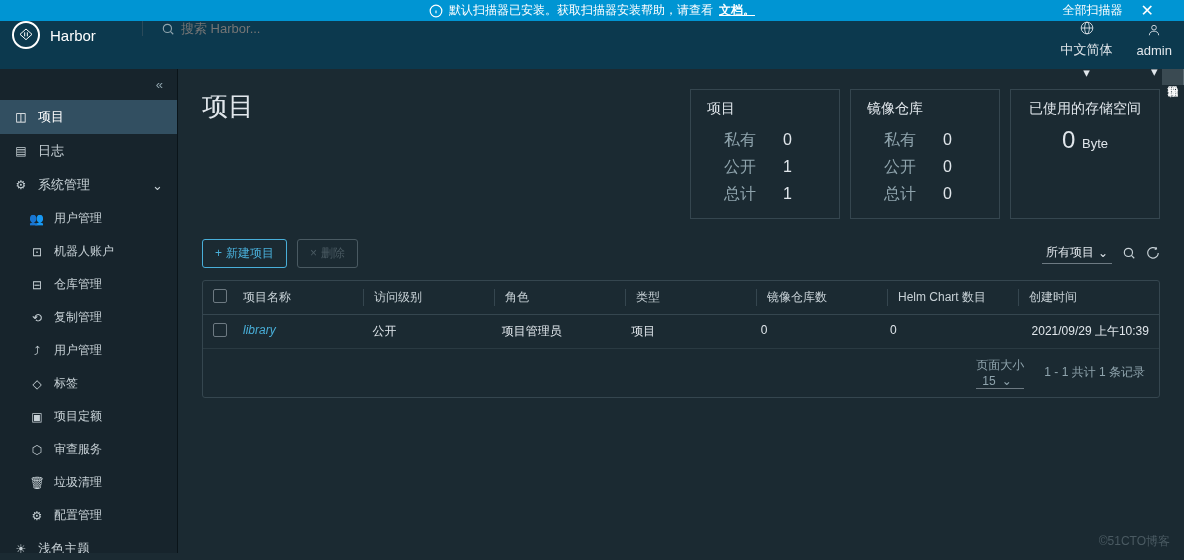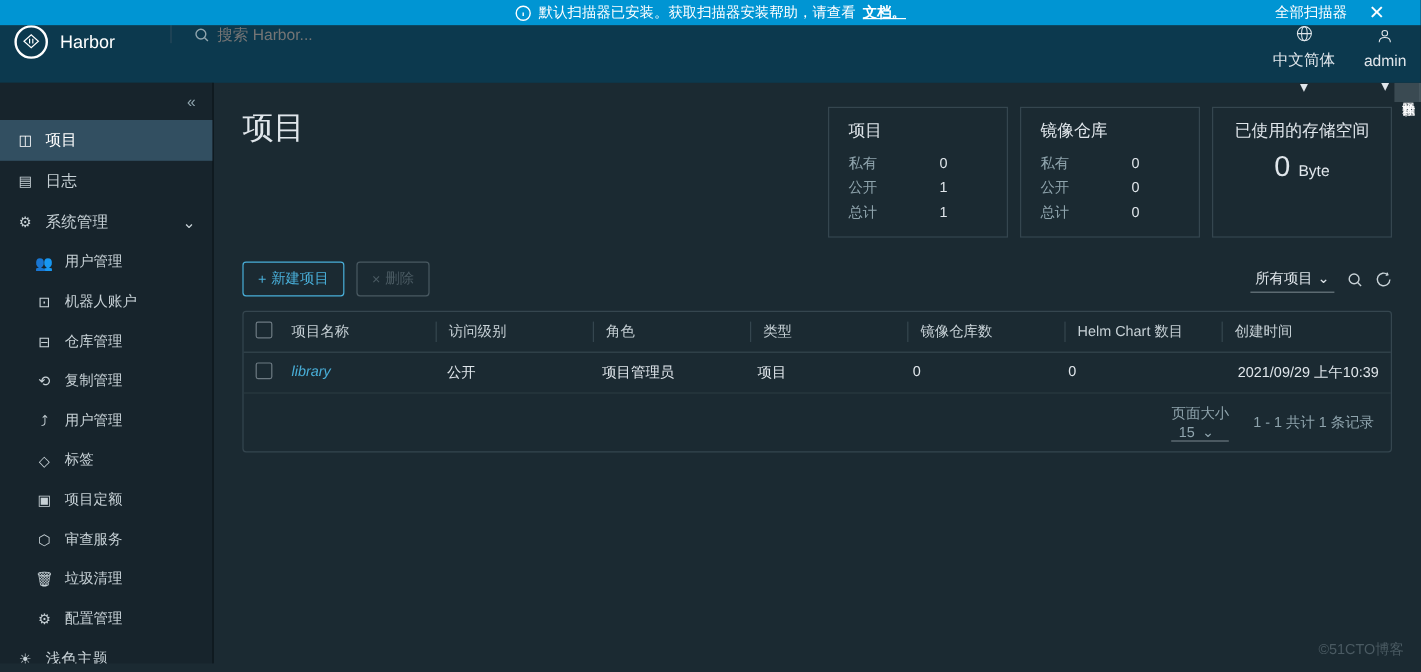--- a/index.html
+++ b/index.html
@@ -30,21 +30,21 @@
     .nav-item.group { justify-content: space-between; }
     .nav-icon { width: 14px; display: inline-flex; justify-content: center; font-size: 12px; }
     .sidebar-footer { margin-top: auto; padding-bottom: 10px; }
     
     .main { flex: 1; padding: 20px 24px; overflow: auto; position: relative; }
     .page-header { display: flex; justify-content: space-between; align-items: flex-start; margin-bottom: 20px; }
     .page-title { font-size: 26px; font-weight: 400; color: #e0e6eb; }
     .stats-row { display: flex; gap: 10px; }
     .stat-card { border: 1px solid #35464f; padding: 10px 16px; min-width: 150px; }
     .stat-title { margin-bottom: 8px; font-size: 14px; }
-    .stat-line { display: flex; justify-content: space-between; font-size: 12px; color: #8fa4ad; line-height: 1.7; }
+    .stat-line { display: flex; justify-content: space-between; font-size: 16px; color: #8fa4ad; line-height: 1.7; margin-left: 17px; }
     .stat-line .val { color: #e0e6eb; min-width: 40px; }
     .storage-card { text-align: center; min-width: 150px; }
     .storage-value { font-size: 24px; margin-top: 8px; }
     .storage-unit { font-size: 13px; }
     
     .toolbar { display: flex; justify-content: space-between; align-items: center; margin-bottom: 12px; }
     .toolbar-left { display: flex; gap: 10px; }
     .btn { border: 1px solid #49afd9; color: #49afd9; background: transparent; padding: 5px 12px; border-radius: 3px; cursor: pointer; font-size: 12px; display: flex; align-items: center; gap: 4px; }
     .btn.disabled { border-color: #4a5a62; color: #4a5a62; cursor: not-allowed; }
     .toolbar-right { display: flex; align-items: center; gap: 10px; }

